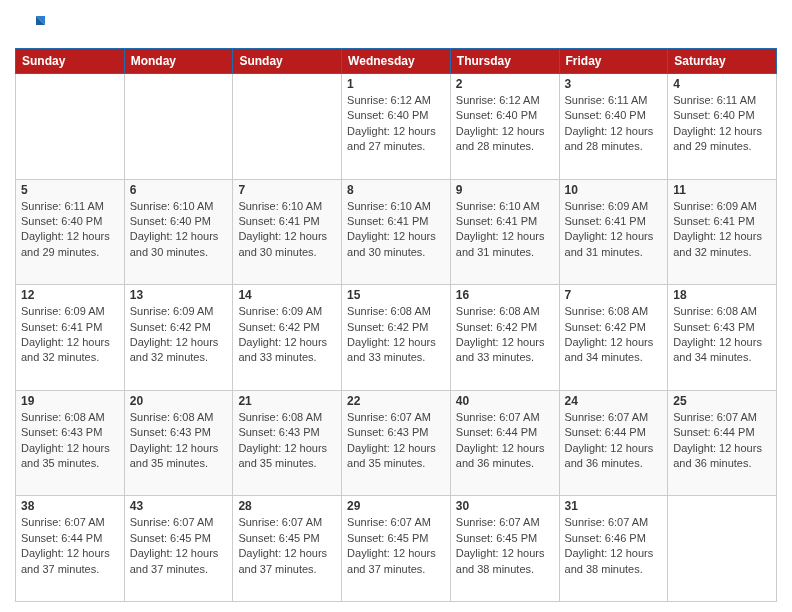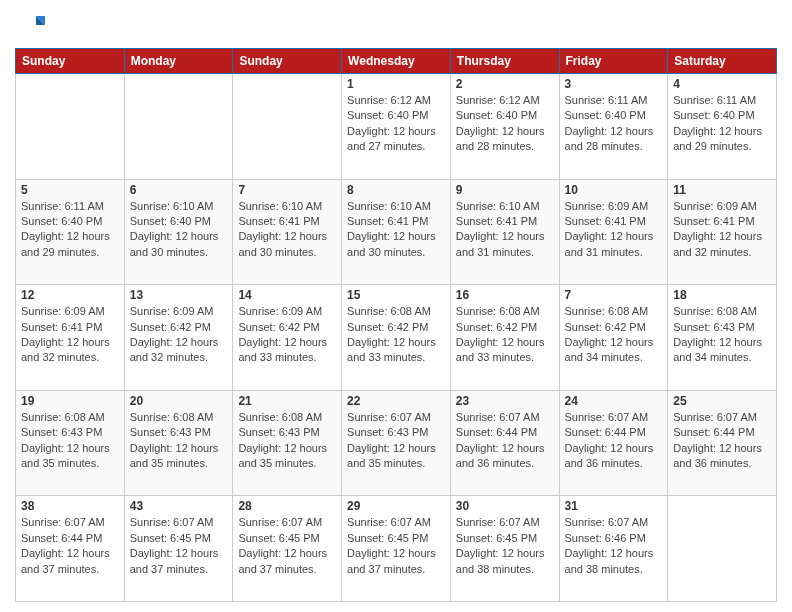--- a/index.html
+++ b/index.html
@@ -282,21 +282,21 @@
 and 35 minutes.</div>
           </td>
           <td>
             <span class="day-number">22</span>
             <div class="day-info">Sunrise: 6:07 AM
 Sunset: 6:43 PM
 Daylight: 12 hours
 and 35 minutes.</div>
           </td>
           <td>
-            <span class="day-number">23</span>
+            <span class="day-number">40</span>
             <div class="day-info">Sunrise: 6:07 AM
 Sunset: 6:44 PM
 Daylight: 12 hours
 and 36 minutes.</div>
           </td>
           <td>
             <span class="day-number">24</span>
             <div class="day-info">Sunrise: 6:07 AM
 Sunset: 6:44 PM
 Daylight: 12 hours

